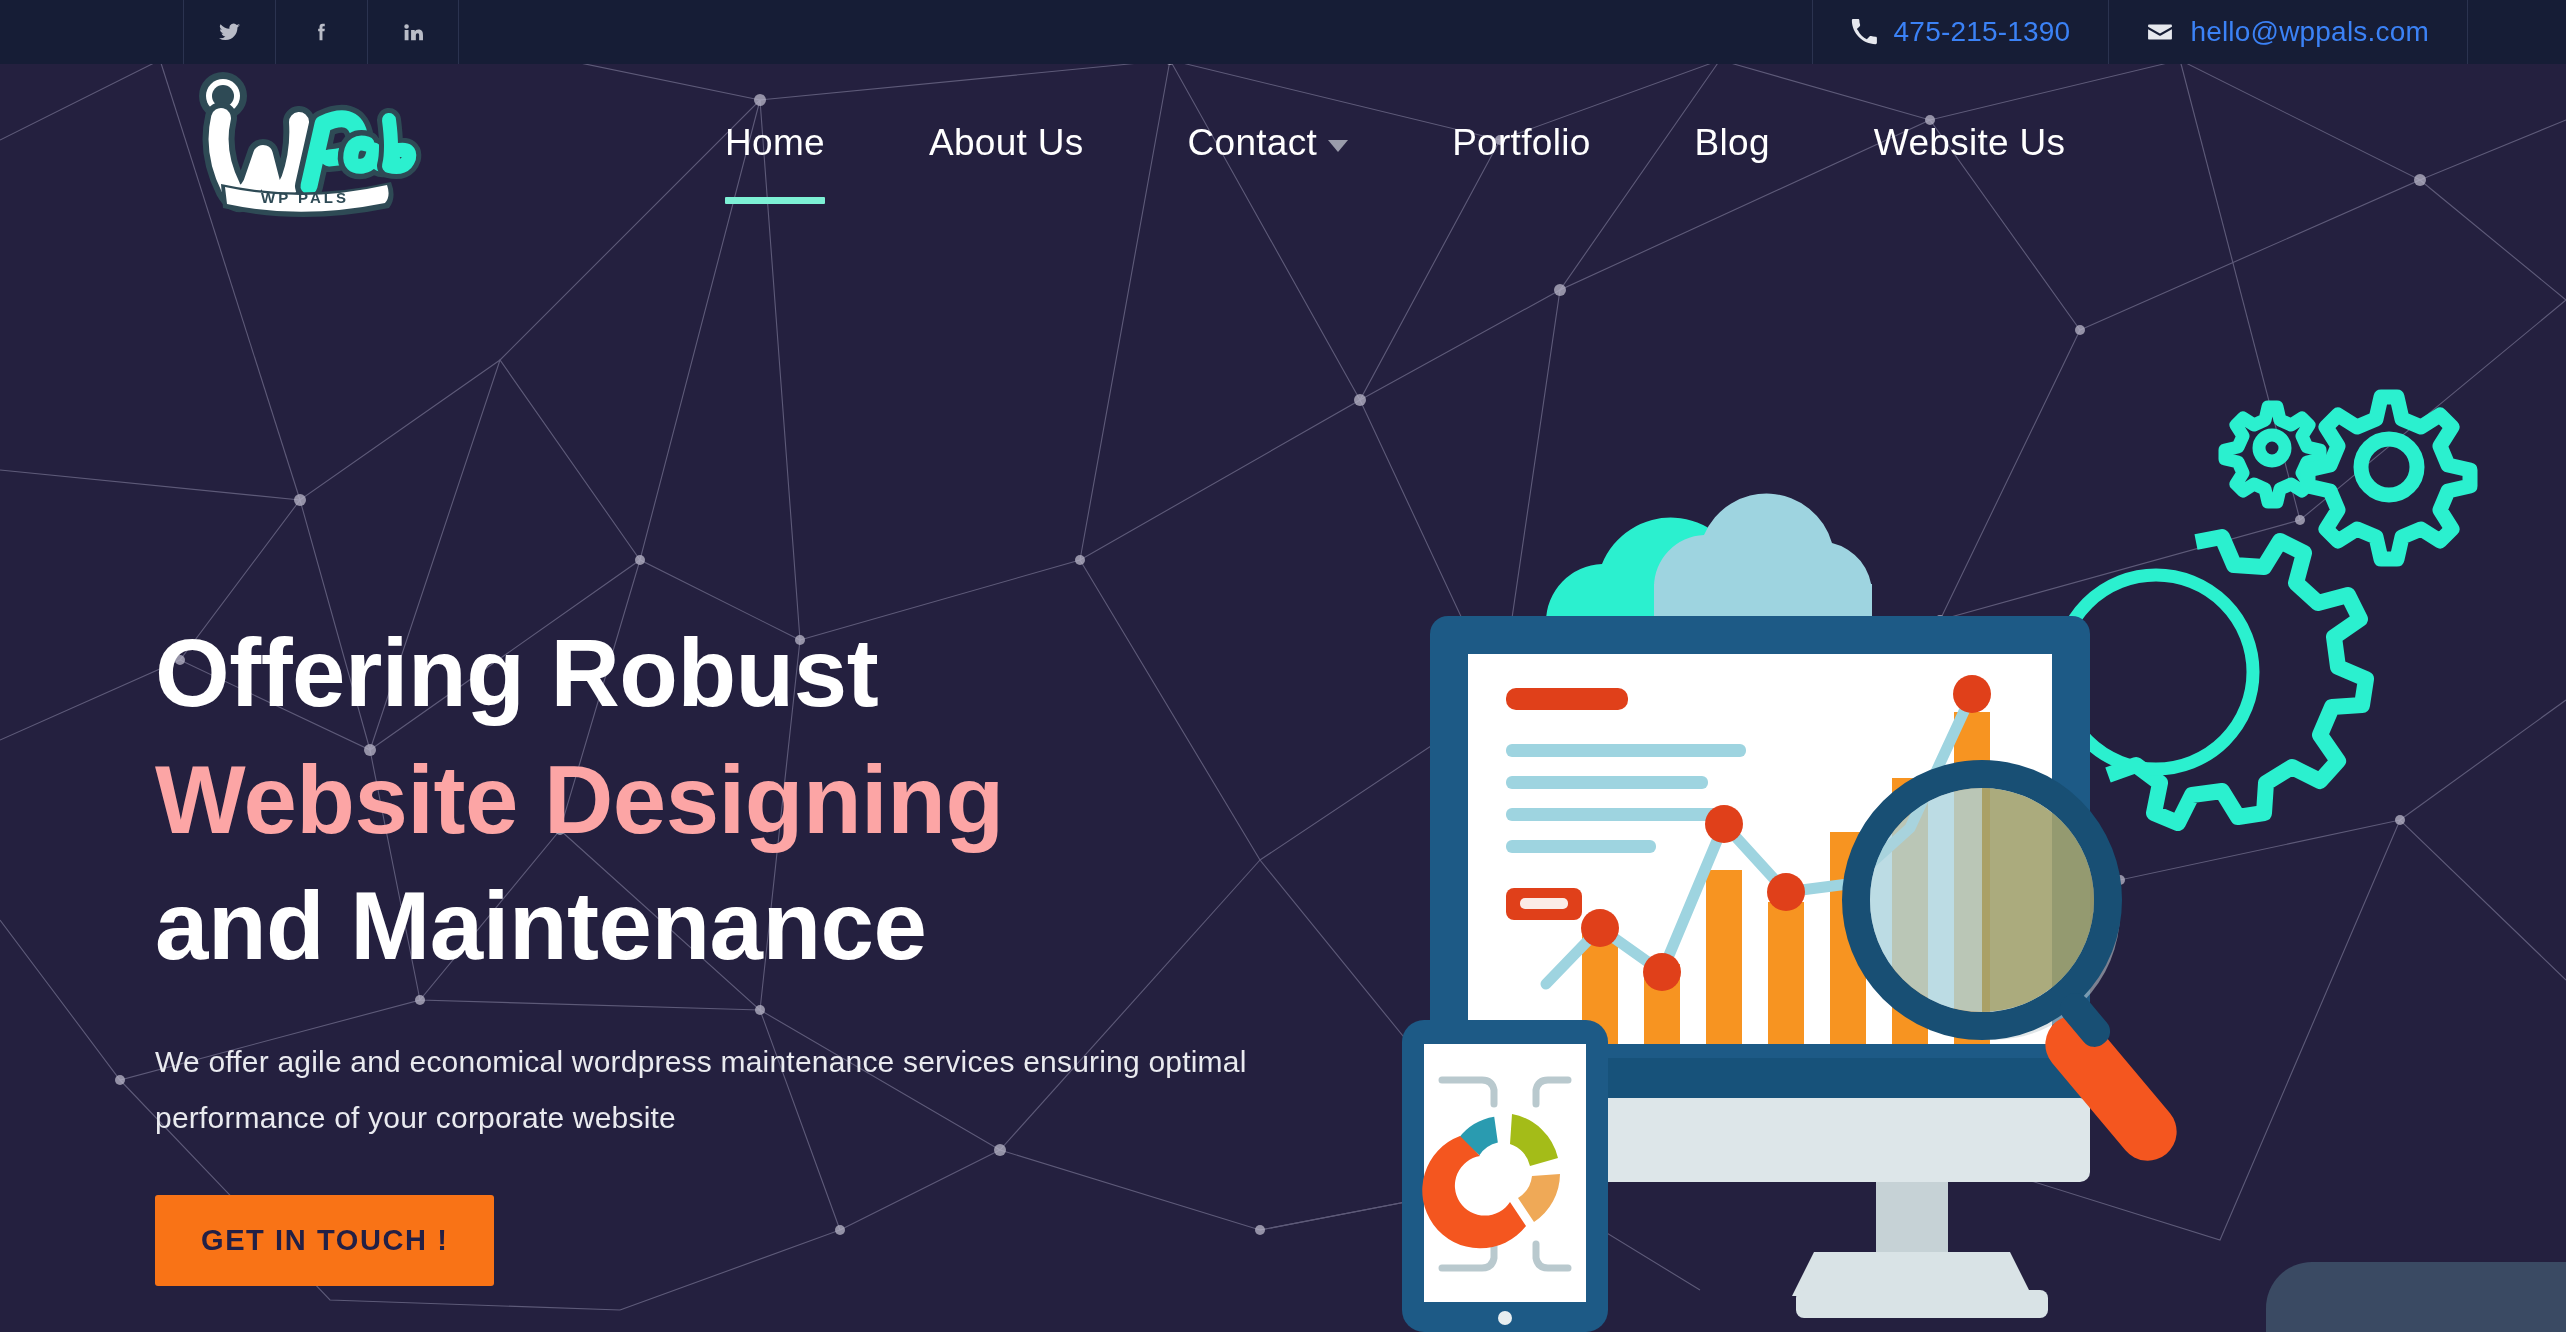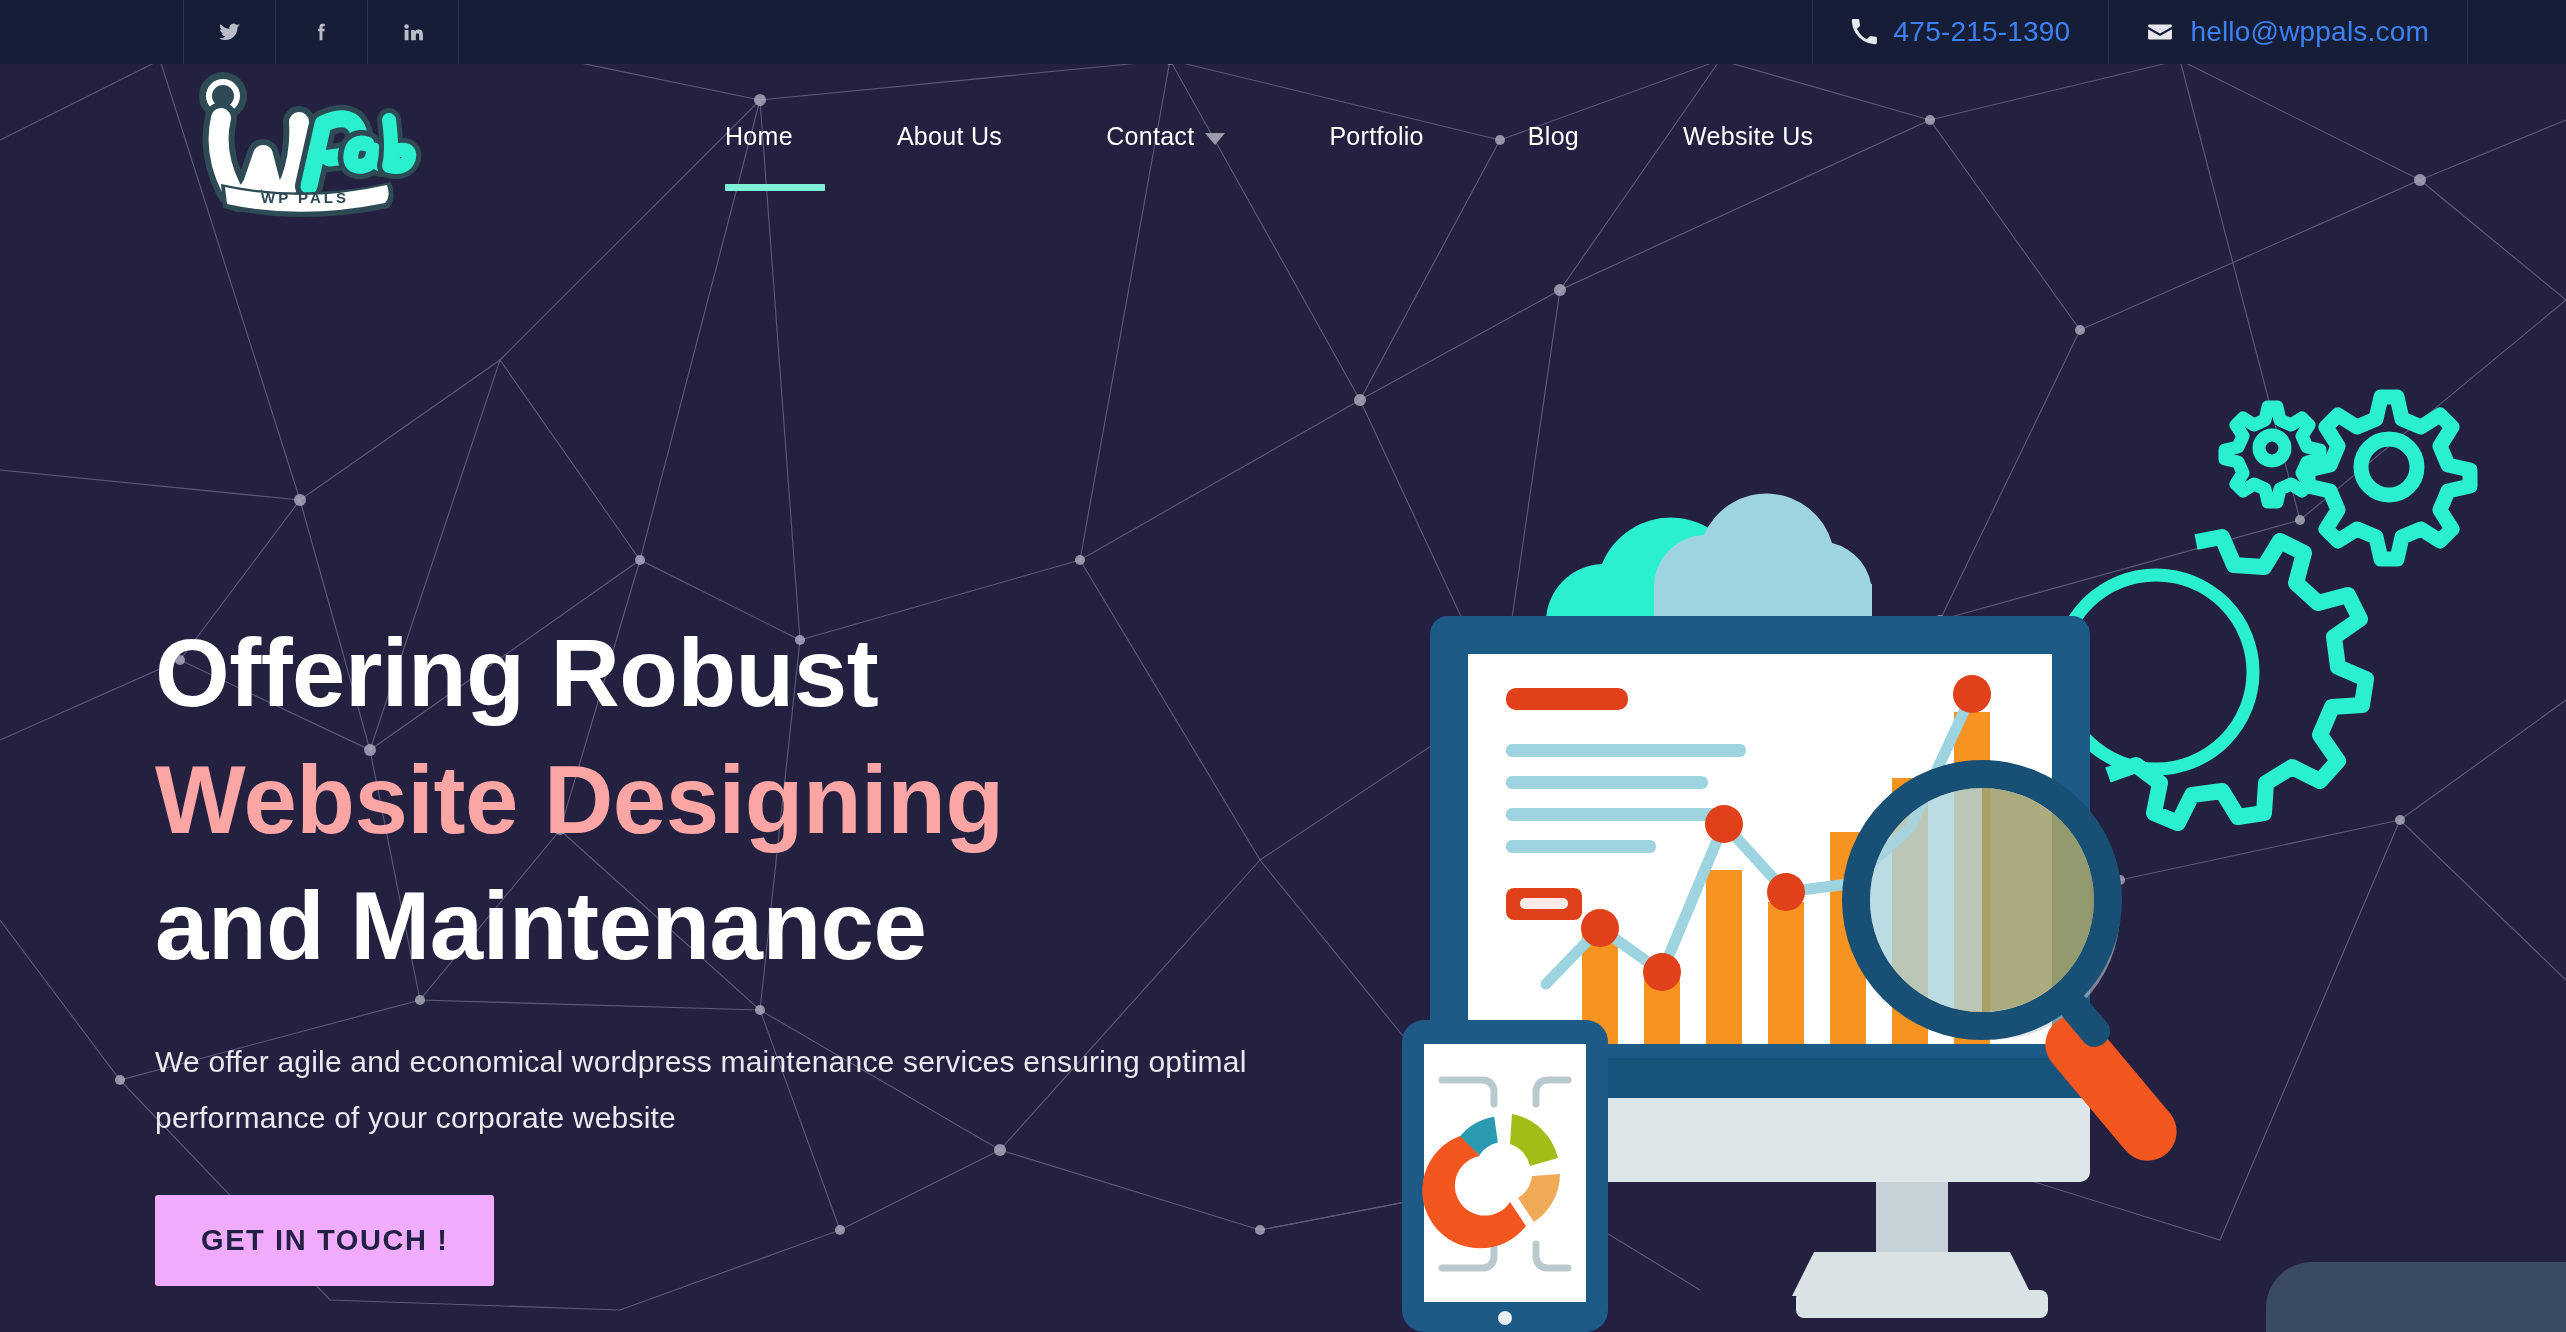--- a/index.html
+++ b/index.html
@@ -40,21 +40,21 @@
   
   .header {
     position:absolute; top:64px; left:0; width:100%; height:165px; z-index:18;
     display:flex; align-items:center;
   }
   .logo { position:absolute; left:183px; top:-8px; width:240px; height:180px; }
   .logo svg { width:100%; height:100%; display:block; }
 
   .nav { position:absolute; left:725px; top:58px; display:flex; align-items:flex-start; }
   .nav-item {
-    position:relative; color:#ffffff; font-size:25px; letter-spacing:0.3px;
+    position:relative; color:#ffffff; font-size:37px; letter-spacing:0.3px;
     padding:0 0 40px 0; margin-right:104px; white-space:nowrap; cursor:pointer;
     display:flex; align-items:center; gap:11px;
   }
   .nav-item:last-child { margin-right:0; }
   .nav-item .caret {
     width:0; height:0; border-left:10px solid transparent; border-right:10px solid transparent;
     border-top:12px solid #9a9cab; display:inline-block; margin-top:5px;
   }
   .nav-item.active::after {
     content:""; position:absolute; left:0; bottom:0; width:100px; height:7px;
@@ -66,21 +66,21 @@
   .hero-h1 {
     font-size:96px; font-weight:bold; color:#ffffff; line-height:1.32;
     letter-spacing:-0.5px; white-space:nowrap;
   }
   .hero-h1 .accent { color:#fca5a5; }
   .hero-sub {
     margin-top:44px; font-size:30px; color:#e9eaef; line-height:1.85;
     max-width:1120px; letter-spacing:0.2px;
   }
   .cta {
-    display:inline-block; margin-top:50px; background:#f0abfc; color:#232045;
+    display:inline-block; margin-top:50px; background:#f97316; color:#232045;
     font-size:29px; font-weight:bold; letter-spacing:1.6px;
     padding:29px 46px; border:none; border-radius:3px; cursor:pointer;
   }
 
   
   .illus { position:absolute; right:20px; bottom:0; width:1150px; height:960px; z-index:8; }
   .illus svg { width:100%; height:100%; display:block; }
 
   
   .corner-slab {

